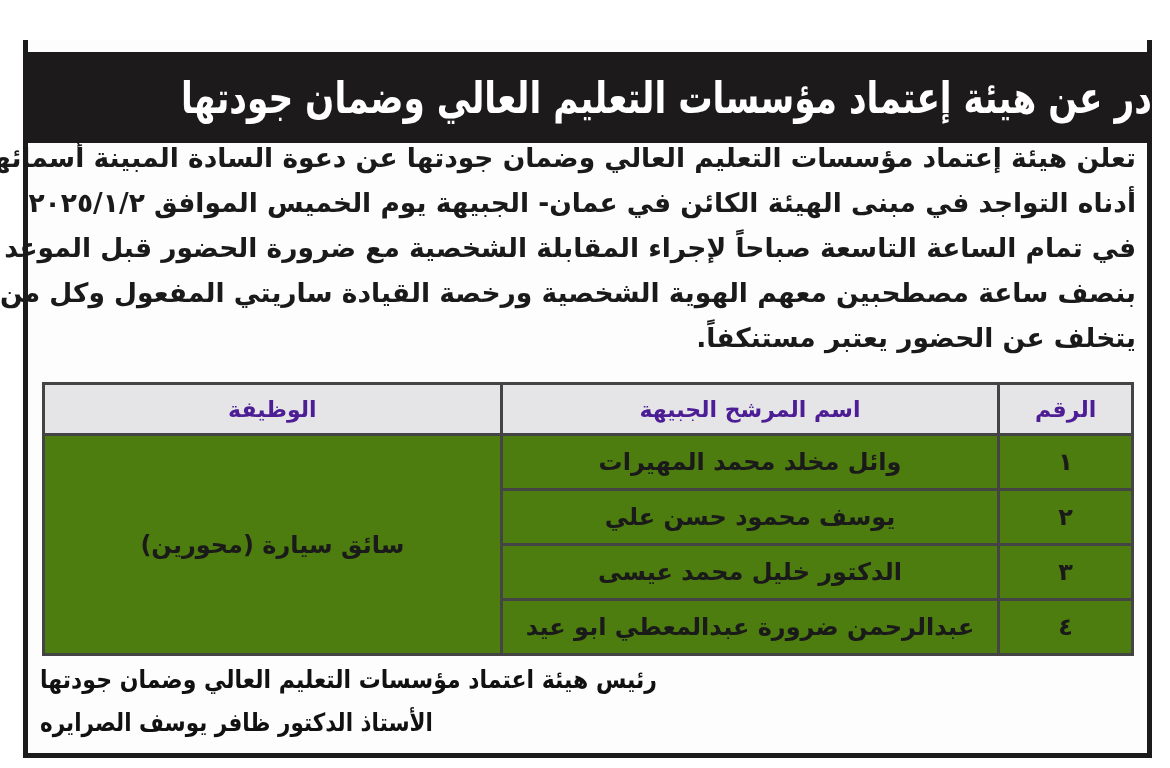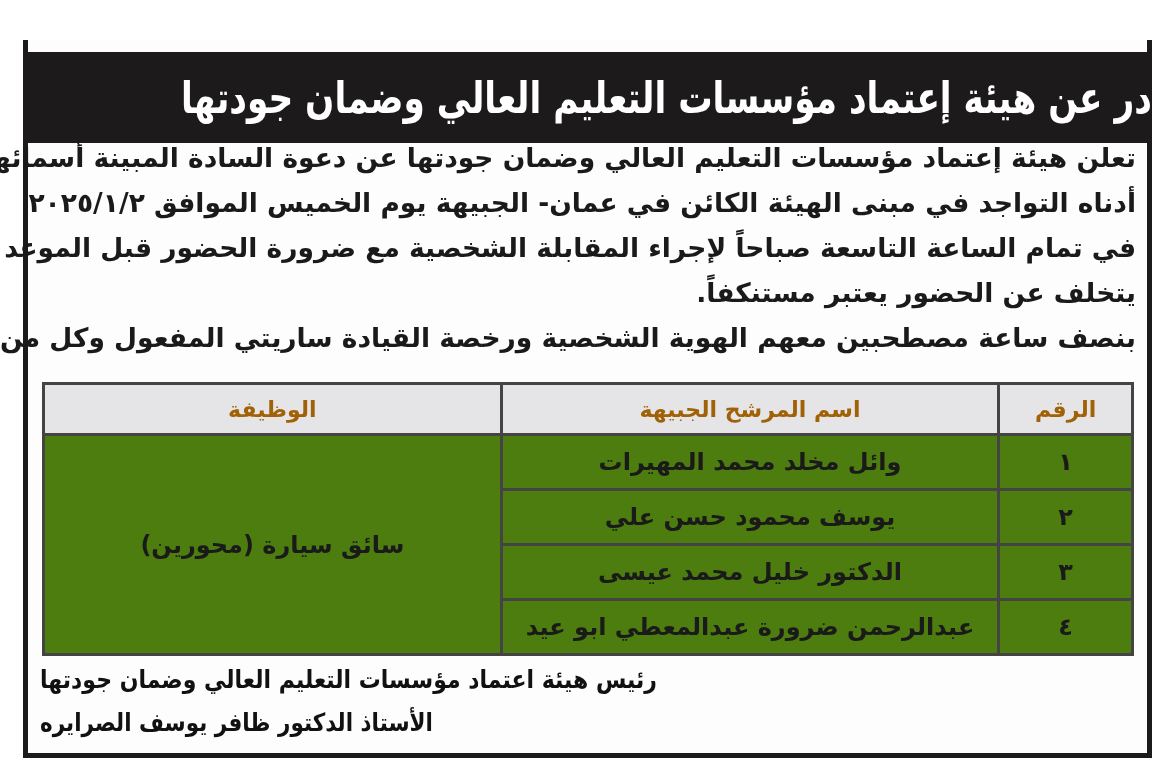--- a/index.html
+++ b/index.html
@@ -73,21 +73,21 @@
     table.candidates th, table.candidates td {
       border: 3px solid #444444;
       text-align: center;
       vertical-align: middle;
     }
     table.candidates th {
       background: #e5e5e7;
       height: 51px;
       font-size: 22px;
       font-weight: bold;
-      color: #a16207;
+      color: #4c1d95;
     }
     table.candidates td {
       height: 55px;
       font-size: 24px;
       background: #4d7c0f;
     }
     .col-num { width: 134px; }
     .col-name { width: 499px; }
     .col-job { width: 459px; }
     td.job-cell {
@@ -114,22 +114,22 @@
   <div class="frame"></div>
 
   <div class="title-bar">
     <span class="title-text">اعلان صادر عن هيئة إعتماد مؤسسات التعليم العالي وضمان جودتها</span>
   </div>
 
   <div class="body-text">
     <span class="body-line">تعلن هيئة إعتماد مؤسسات التعليم العالي وضمان جودتها عن دعوة السادة المبينة أسمائهم</span>
     <span class="body-line">أدناه التواجد في مبنى الهيئة الكائن في عمان- الجبيهة يوم الخميس الموافق ٢٠٢٥/١/٢</span>
     <span class="body-line">في تمام الساعة التاسعة صباحاً لإجراء المقابلة الشخصية مع ضرورة الحضور قبل الموعد</span>
+    <span class="body-line">بنصف ساعة مصطحبين معهم الهوية الشخصية ورخصة القيادة ساريتي المفعول وكل من</span>
     <span class="body-line last">يتخلف عن الحضور يعتبر مستنكفاً.</span>
-    <span class="body-line">بنصف ساعة مصطحبين معهم الهوية الشخصية ورخصة القيادة ساريتي المفعول وكل من</span>
   </div>
 
   <table class="candidates">
     <thead>
       <tr>
         <th class="col-num">الرقم</th>
         <th class="col-name">اسم المرشح الجبيهة</th>
         <th class="col-job">الوظيفة</th>
       </tr>
     </thead>

